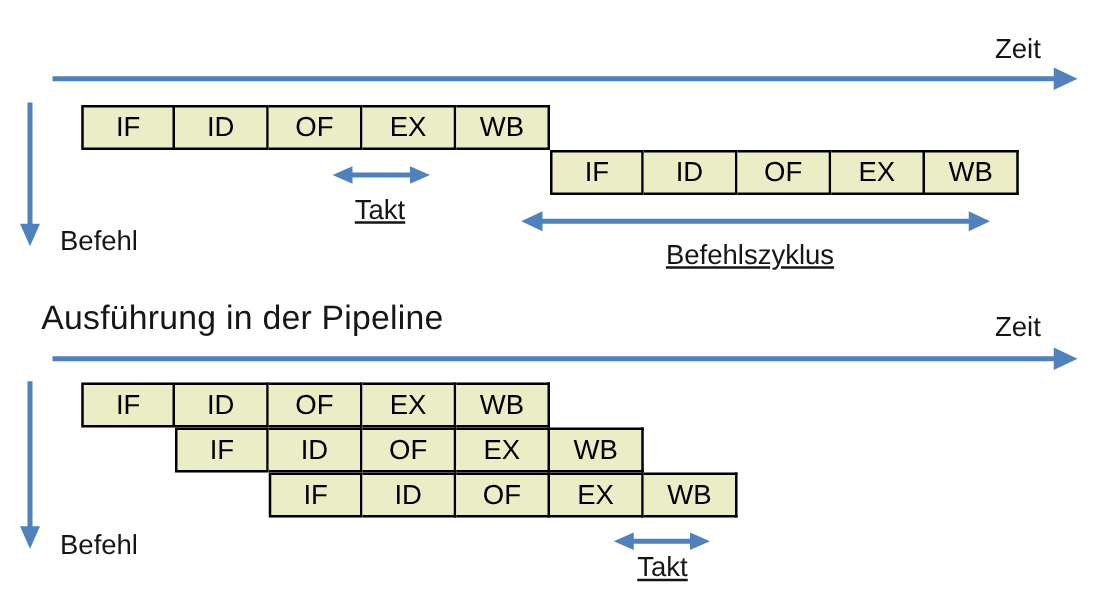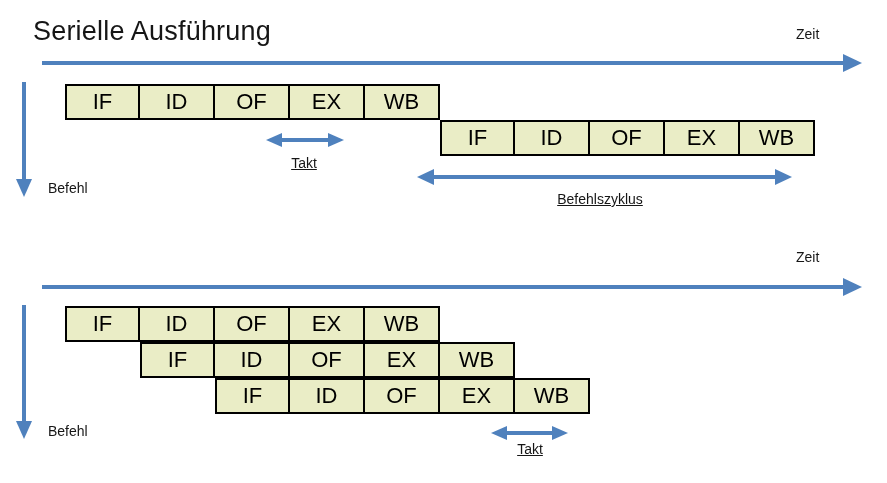--- a/index.html
+++ b/index.html
@@ -15,21 +15,21 @@
 
   .section-title {
     position: absolute;
     font-size: 27px;
     letter-spacing: 0.2px;
     color: var(--text);
     white-space: nowrap;
   }
   .label {
     position: absolute;
-    font-size: 14px;
+    font-size: 22px;
     color: var(--text);
     white-space: nowrap;
   }
   .label.centered { transform: translateX(-50%); text-decoration: underline; }
 
   .stage-row { position: absolute; display: flex; margin-left: 23px; }
   .stage-cell {
     box-sizing: border-box;
     width: 75px; height: 36px;
     background: var(--cell-fill);
@@ -87,21 +87,20 @@
       <polygon points="16,421 24,439 32,421"></polygon>
     </g>
 
     <g>
       <line x1="504" y1="433" x2="555" y2="433"></line>
       <polygon points="507,426 491,433 507,440"></polygon>
       <polygon points="552,426 568,433 552,440"></polygon>
     </g>
   </svg>
 
-  <div class="section-title" style="left:33px; top:16px">Serielle Ausführung</div>
 
   <div class="label" style="left:796px; top:26px">Zeit</div>
 
   <div class="stage-row" style="left:42px; top:84px">
     <div class="stage-cell">IF</div>
     <div class="stage-cell">ID</div>
     <div class="stage-cell">OF</div>
     <div class="stage-cell">EX</div>
     <div class="stage-cell">WB</div>
   </div>
@@ -113,20 +112,21 @@
     <div class="stage-cell">EX</div>
     <div class="stage-cell">WB</div>
   </div>
 
   <div class="label centered" style="left:304px; top:155px">Takt</div>
 
   <div class="label" style="left:48px; top:180px">Befehl</div>
 
   <div class="label centered" style="left:600px; top:191px">Befehlszyklus</div>
 
+  <div class="section-title" style="left:33px; top:239px">Ausführung in der Pipeline</div>
 
   <div class="label" style="left:796px; top:249px">Zeit</div>
 
   <div class="stage-row" style="left:42px; top:306px">
     <div class="stage-cell">IF</div>
     <div class="stage-cell">ID</div>
     <div class="stage-cell">OF</div>
     <div class="stage-cell">EX</div>
     <div class="stage-cell">WB</div>
   </div>

